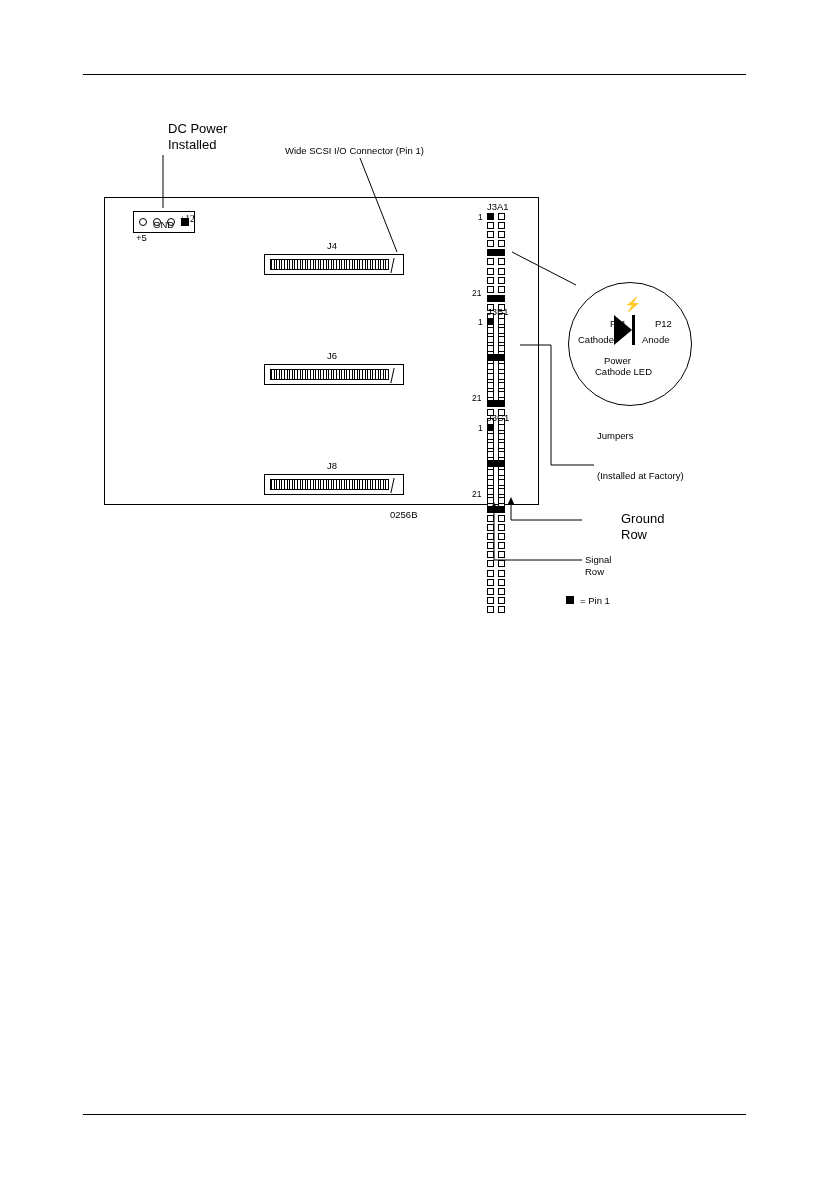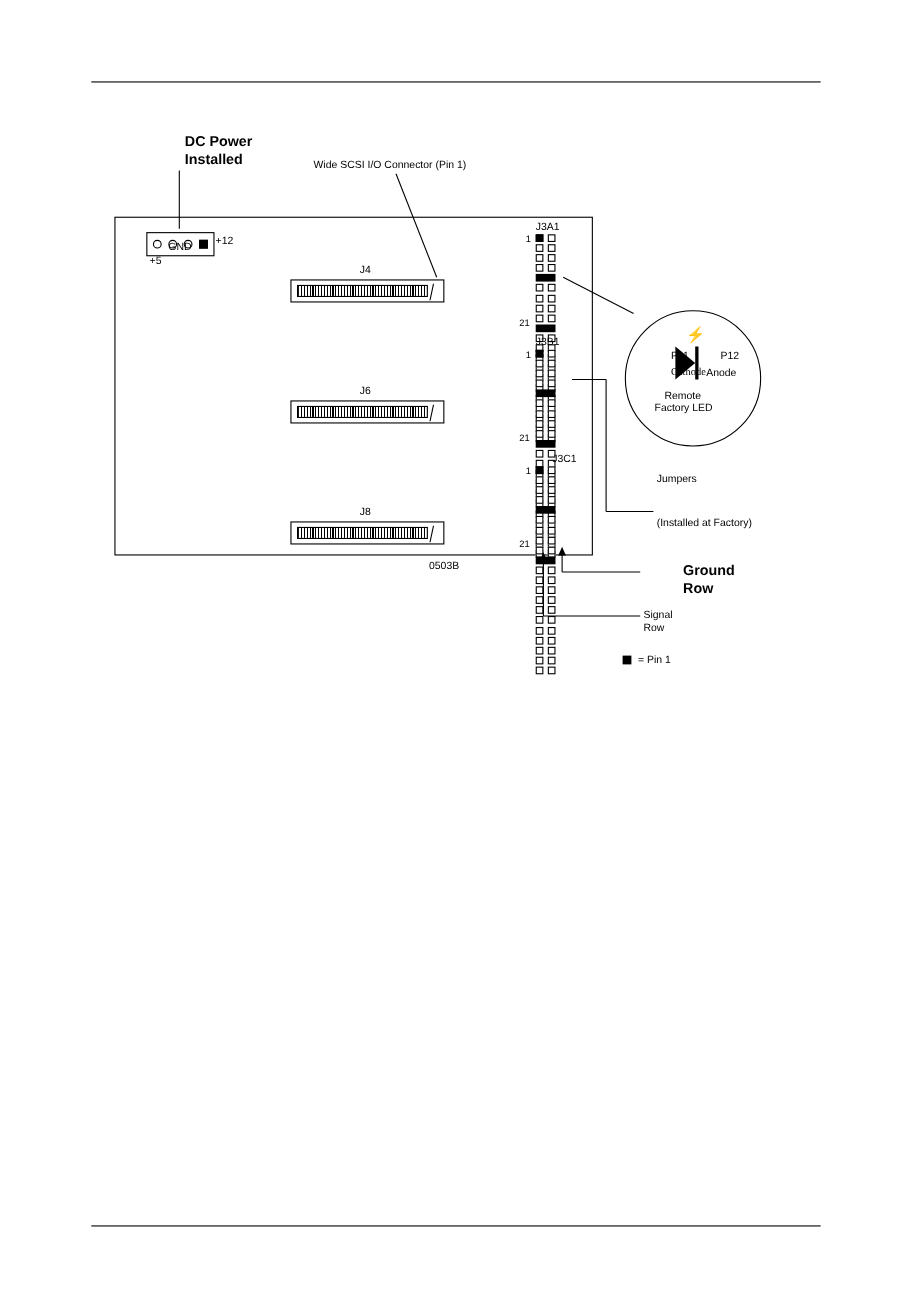--- a/index.html
+++ b/index.html
@@ -44,21 +44,21 @@
   
   .lbl {
     position: absolute;
     font-size: 11px;
     line-height: 13px;
     white-space: pre;
   }
   .lbl-sm { font-size: 9.5px; line-height: 11px; }
   .lbl-xs { font-size: 8.5px; line-height: 10px; }
   .lbl-bold { font-weight: normal; }
-  .lbl-big { font-size: 13px; line-height: 16px; font-weight: bold; padding-left: 36px; }
+  .lbl-big { font-size: 13px; line-height: 16px; font-weight: normal; padding-left: 36px; }
 
   
   .dcpower {
     position: absolute;
     left: 133px;
     top: 211px;
     width: 62px;
     height: 22px;
     border: 1.5px solid #000;
     box-sizing: border-box;
@@ -225,21 +225,21 @@
   <div class="board"></div>
 
   <div class="dcpower">
     <span class="pin p1"></span>
     <span class="pin p2"></span>
     <span class="pin p3"></span>
     <span class="pin p4 filled"></span>
   </div>
   <div class="lbl lbl-sm" style="left:136px; top:232px;">+5</div>
   <div class="lbl lbl-sm" style="left:153px; top:219px;">GND</div>
-  <div class="lbl lbl-sm" style="left:196px; top:214px;">+12</div>
+  <div class="lbl lbl-sm" style="left:180px; top:214px;font-family:Liberation Serif, serif;">+12</div>
 
   <div class="lbl lbl-big" style="left:132px; top:121px;">DC Power</div>
   <div class="lbl lbl-big" style="left:132px; top:137px;">Installed</div>
 
   <div class="lbl lbl-sm" style="left:285px; top:145px;">Wide SCSI I/O Connector (Pin 1)</div>
 
   <div class="scsi scsi-j4">
     <div class="inner"></div>
     <div class="notch"></div>
   </div>
@@ -426,21 +426,21 @@
       <div class="jrow">
         <div class="sq left"></div>
         <div class="sq right"></div>
       </div>
       <div class="jrow">
         <div class="sq left"></div>
         <div class="sq right"></div>
       </div>
     </div>
 
-  <div class="lbl lbl-sm lbl-bold" style="left:502px; top:412px;">J3C1</div>
+  <div class="lbl lbl-sm lbl-bold" style="left:487px; top:412px;">J3C1</div>
   <div class="lbl lbl-xs" style="left:478px; top:423px;">1</div>
   <div class="lbl lbl-xs" style="left:472px; top:489px;">21</div>
   <div class="jblock jblock-c">
       <div class="jrow">
         <div class="sq left filled"></div>
         <div class="sq right"></div>
       </div>
       <div class="jrow">
         <div class="sq left"></div>
         <div class="sq right"></div>
@@ -514,34 +514,34 @@
       <div class="jrow">
         <div class="sq left"></div>
         <div class="sq right"></div>
       </div>
       <div class="jrow">
         <div class="sq left"></div>
         <div class="sq right"></div>
       </div>
     </div>
 
-  <div class="lbl lbl-sm" style="left:390px; top:509px;">0503B</div>
+  <div class="lbl lbl-sm" style="left:390px; top:509px;">0256B</div>
 
   <div class="led-circle"></div>
   <div class="led-sym">
     <div class="led-tri"></div>
     <div class="led-bar"></div>
   </div>
   <div class="led-arrow">⚡</div>
   <div class="lbl lbl-sm" style="left:584px; top:318px;padding-left:26px;">P11</div>
   <div class="lbl lbl-sm" style="left:655px; top:318px;">P12</div>
-  <div class="lbl lbl-sm" style="left:610px; top:334px;font-family:Liberation Serif, serif;">Cathode</div>
+  <div class="lbl lbl-sm" style="left:578px; top:334px;">Cathode</div>
   <div class="lbl lbl-sm" style="left:642px; top:334px;">Anode</div>
-  <div class="lbl lbl-sm" style="left:604px; top:355px;">Remote</div>
-  <div class="lbl lbl-sm" style="left:595px; top:366px;">Factory LED</div>
+  <div class="lbl lbl-sm" style="left:604px; top:355px;">Power</div>
+  <div class="lbl lbl-sm" style="left:595px; top:366px;">Cathode LED</div>
 
   <div class="lbl lbl-sm" style="left:597px; top:430px;">Jumpers</div>
   <div class="lbl lbl-sm" style="left:597px; top:470px;">(Installed at Factory)</div>
 
   <div class="lbl lbl-big" style="left:585px; top:511px;">Ground</div>
   <div class="lbl lbl-big" style="left:585px; top:527px;">Row</div>
 
   <div class="lbl lbl-sm" style="left:585px; top:554px;text-align:right;">Signal</div>
   <div class="lbl lbl-sm" style="left:585px; top:566px;">Row</div>
 

